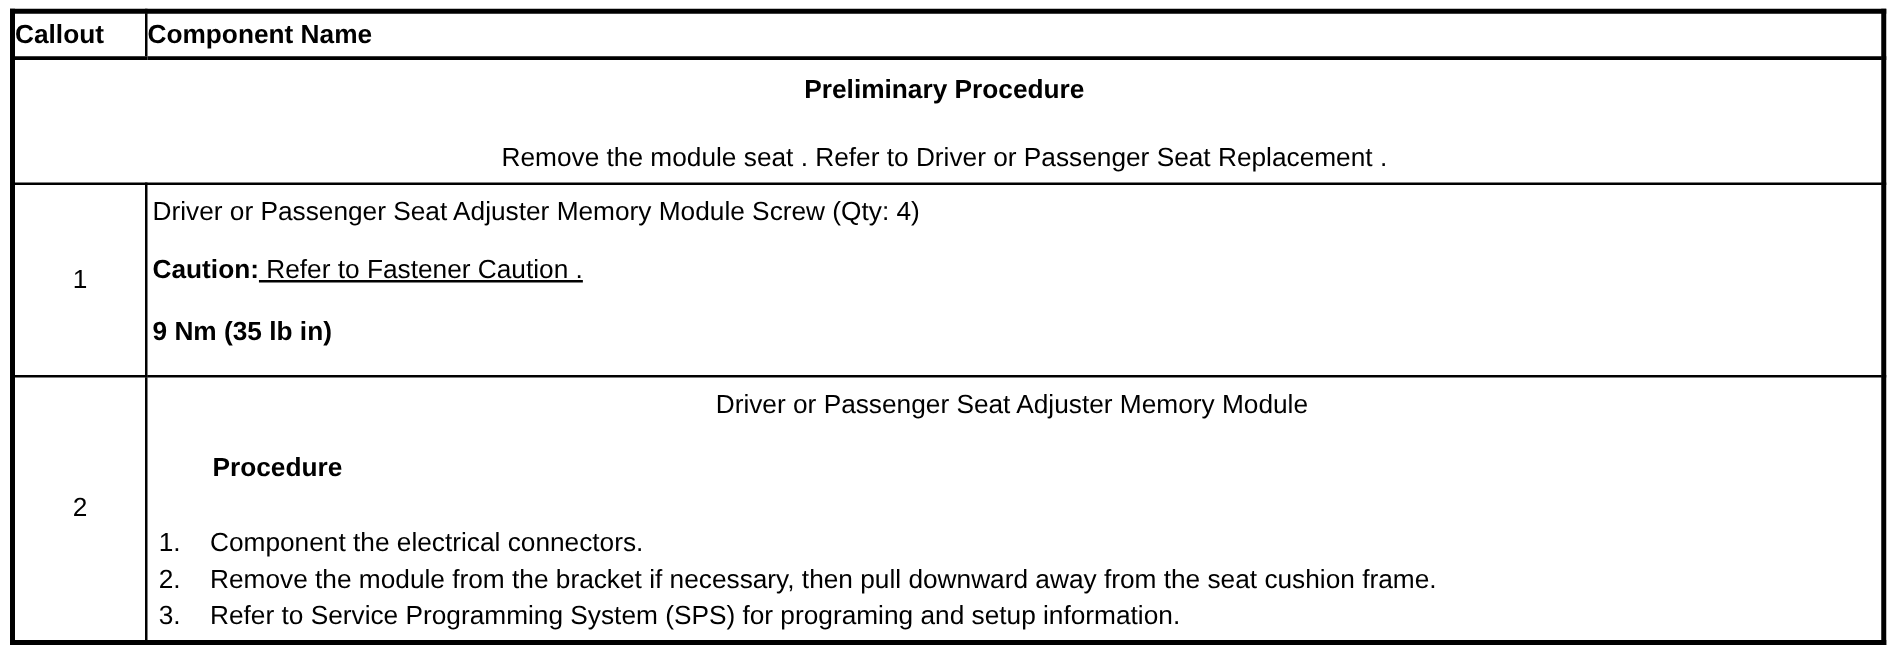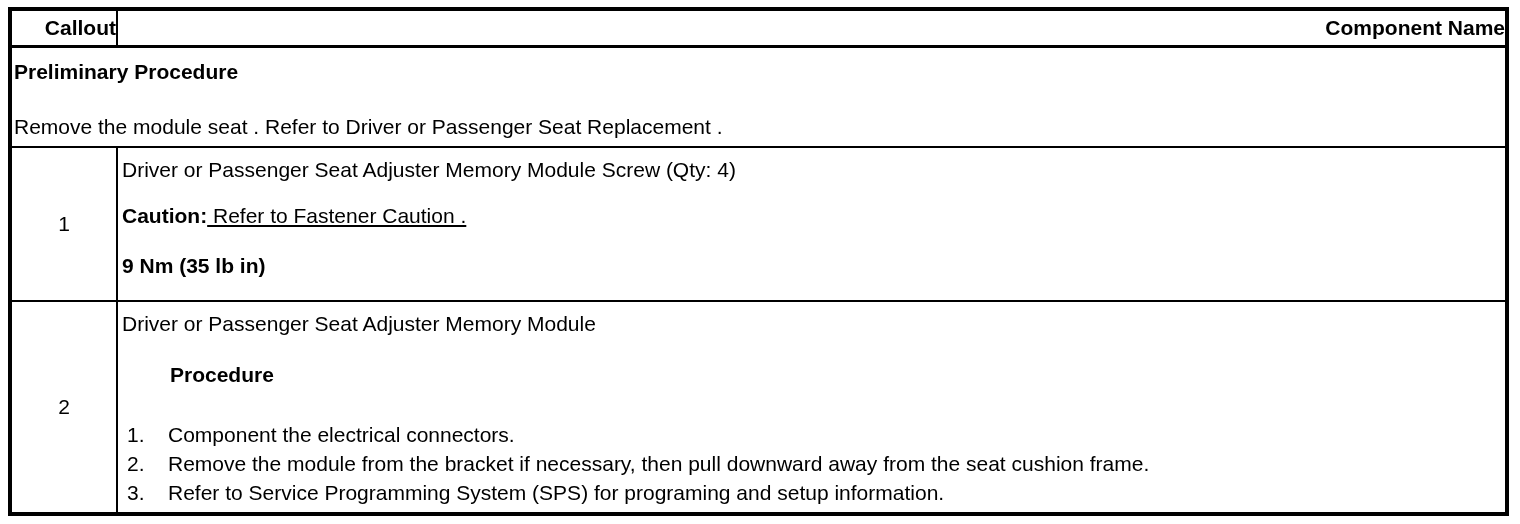--- a/index.html
+++ b/index.html
@@ -24,30 +24,30 @@
     width: 1501px;
     height: 509px;
     border-collapse: collapse;
     table-layout: fixed;
     border: 4px solid #000000;
     font-size: 21px;
   }
   col.col-callout { width: 107px; }
 
   tr.header-row { height: 37px; }
-  tr.prelim-row { height: 100px; }
+  tr.prelim-row { height: 100px; text-align: center; }
   tr.row-1 { height: 153px; }
   tr.row-2 { height: 212px; }
 
   th, td { padding: 0; vertical-align: top; }
 
   .header-row th {
     border-bottom: 3px solid #000000;
     font-weight: bold;
-    text-align: right;
+    text-align: left;
     vertical-align: middle;
     font-size: 21px;
   }
   .callout-header { border-right: 2px solid #000000; }
 
   .prelim-cell {
     border-bottom: 2px solid #000000;
     padding: 12px 8px 0 2px;
   }
   .row-1 td { border-bottom: 2px solid #000000; }
@@ -62,21 +62,21 @@
 
   p { margin: 0; line-height: 24px; }
   .bold { font-weight: bold; }
 
   .prelim-title { margin-bottom: 31px; }
 
   .r1-line1 { margin-bottom: 22px; }
   .r1-caution { margin-bottom: 26px; }
   .caution-text { white-space: pre-wrap; text-decoration: underline; }
 
-  .r2-line1 { margin-bottom: 27px; }
+  .r2-line1 { margin-bottom: 27px; text-align: center; }
   .procedure-label { margin-left: 48px; margin-bottom: 33px; }
 
   .step { display: flex; line-height: 29px; }
   .step-num { flex: 0 0 41px; padding-left: 5px; }
   .step-text { flex: 1; }
 </style>
 </head>
 <body>
 
 <div class="page">

